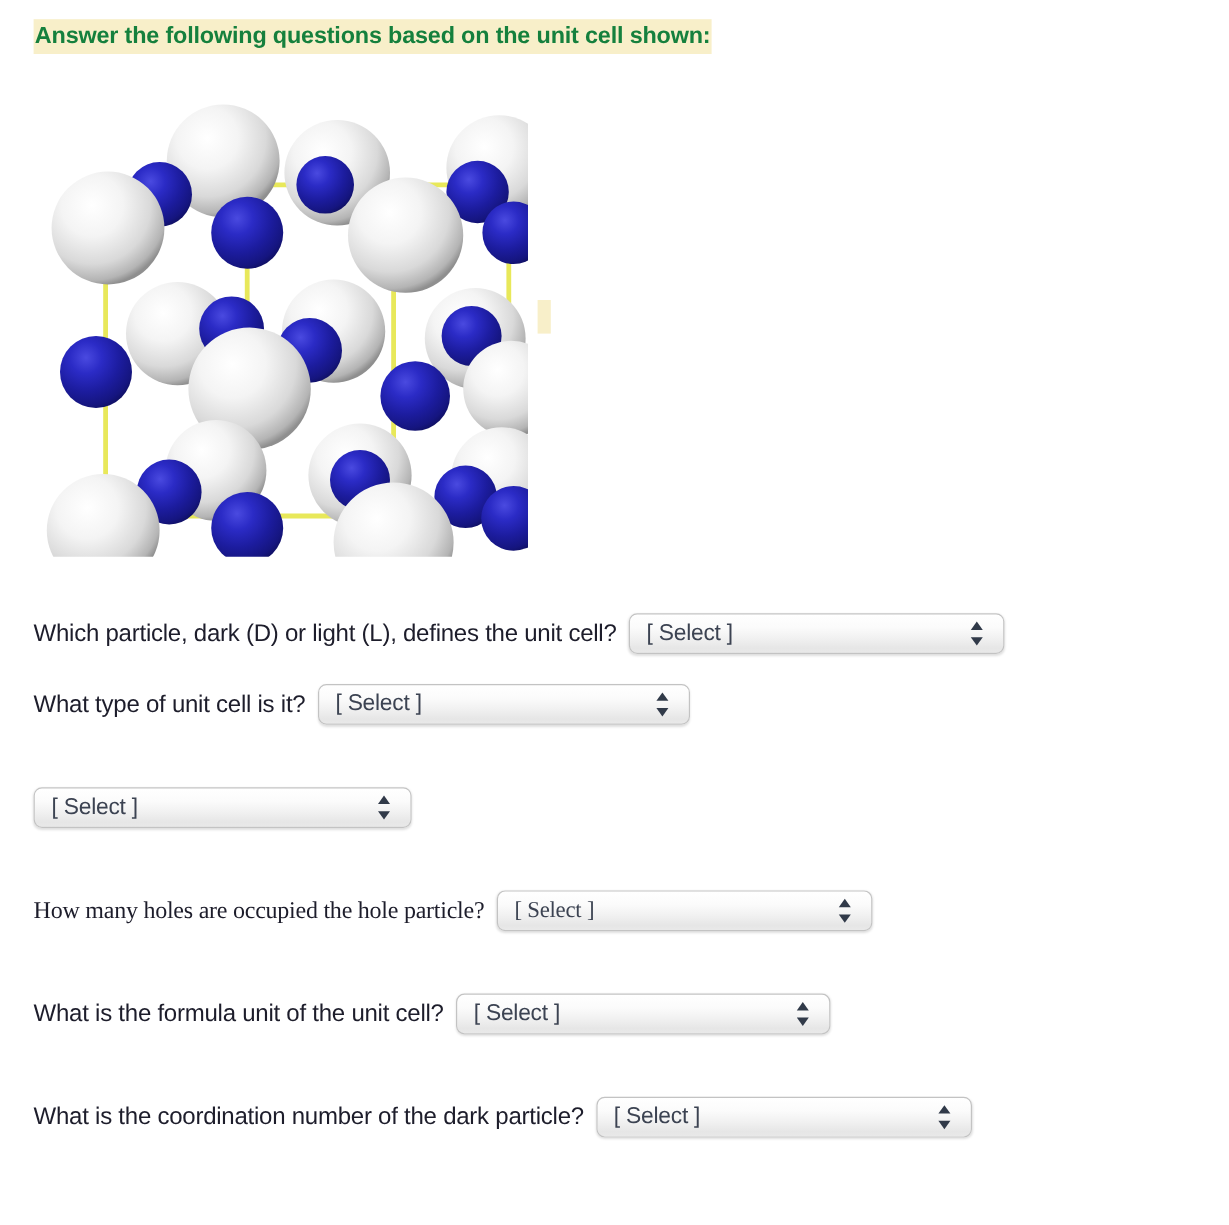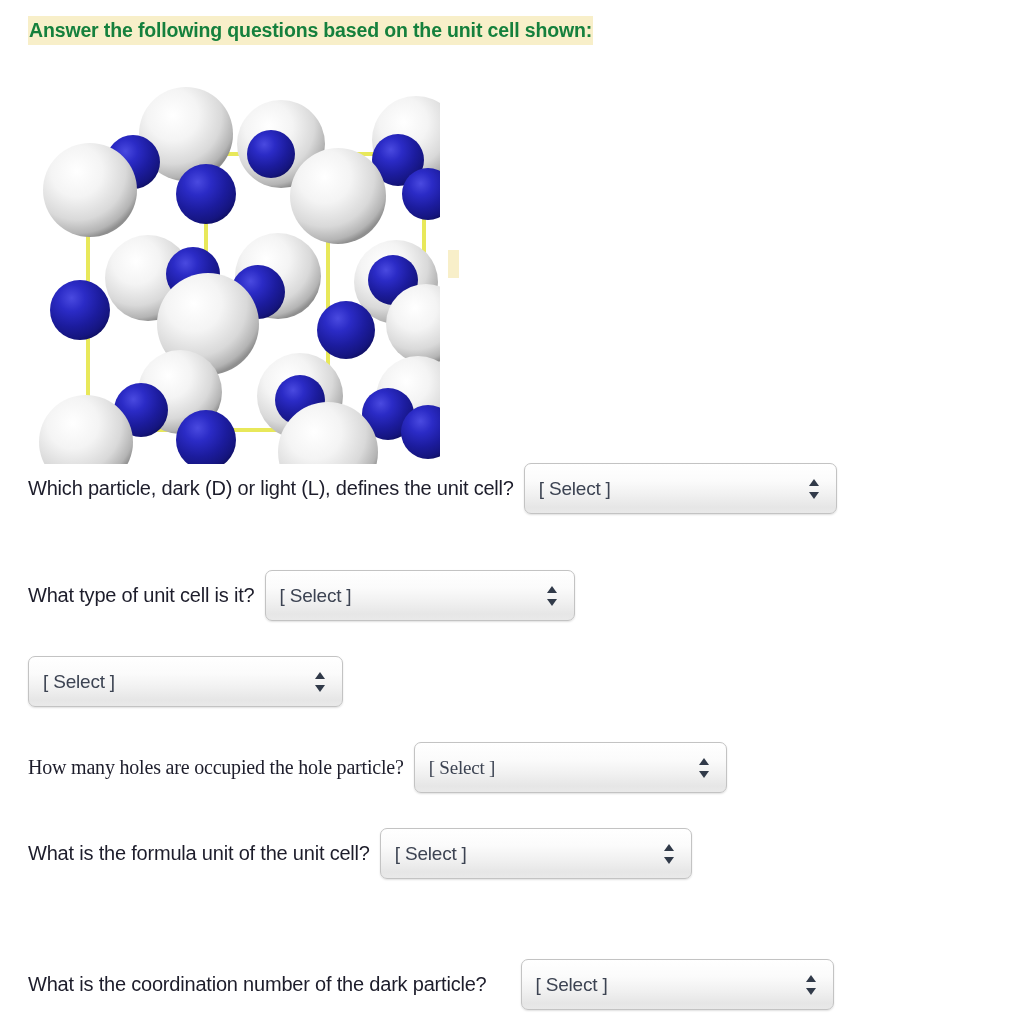--- a/index.html
+++ b/index.html
@@ -61,21 +61,21 @@
     white-space: nowrap;
   }
   .q-text {
     font-size: 20px;
     letter-spacing: -0.2px;
     color: #1d1d2b;
     padding-right: 10px;
   }
   .q-select {
     position: relative;
-    height: 51px;
+    height: 34px;
     box-sizing: border-box;
     border: 1px solid #c3c3c3;
     border-radius: 7px;
     background: linear-gradient(to bottom,
                 #ffffff 0%,
                 #fbfbfb 34%,
                 #f1f1f1 62%,
                 #e6e6e6 88%,
                 #e9e9e9 100%);
     box-shadow: 0 1px 2px rgba(0,0,0,0.13);
@@ -193,21 +193,21 @@
       <circle cx="58" cy="380" r="47" fill="url(#lightBall)"></circle>
       <circle cx="178" cy="378" r="30" fill="url(#darkBall)"></circle>
       <circle cx="300" cy="390" r="50" fill="url(#lightBall)"></circle>
       <circle cx="400" cy="370" r="27" fill="url(#darkBall)"></circle>
     </g>
   </svg>
 </div>
 
 <div id="highlight-artifact"></div>
 
-<div class="q-row" style="top:463px;">
+<div class="q-row" style="top:511px;">
   <span class="q-text">Which particle, dark (D) or light (L), defines the unit cell?</span>
   <div class="q-select" style="width:313px;">
     <span class="q-select-value">[ Select ]</span>
     <span class="q-select-arrows">
       <span class="tri tri-up"></span>
         <span class="tri tri-down"></span>
     </span>
   </div>
 </div>
 
@@ -247,21 +247,21 @@
   <span class="q-text">What is the formula unit of the unit cell?</span>
   <div class="q-select" style="width:312px;">
     <span class="q-select-value">[ Select ]</span>
     <span class="q-select-arrows">
       <span class="tri tri-up"></span>
         <span class="tri tri-down"></span>
     </span>
   </div>
 </div>
 
-<div class="q-row" style="top:959px;gap:24px;">
+<div class="q-row" style="top:914px;">
   <span class="q-text">What is the coordination number of the dark particle?</span>
   <div class="q-select" style="width:313px;">
     <span class="q-select-value">[ Select ]</span>
     <span class="q-select-arrows">
       <span class="tri tri-up"></span>
         <span class="tri tri-down"></span>
     </span>
   </div>
 </div>
 

